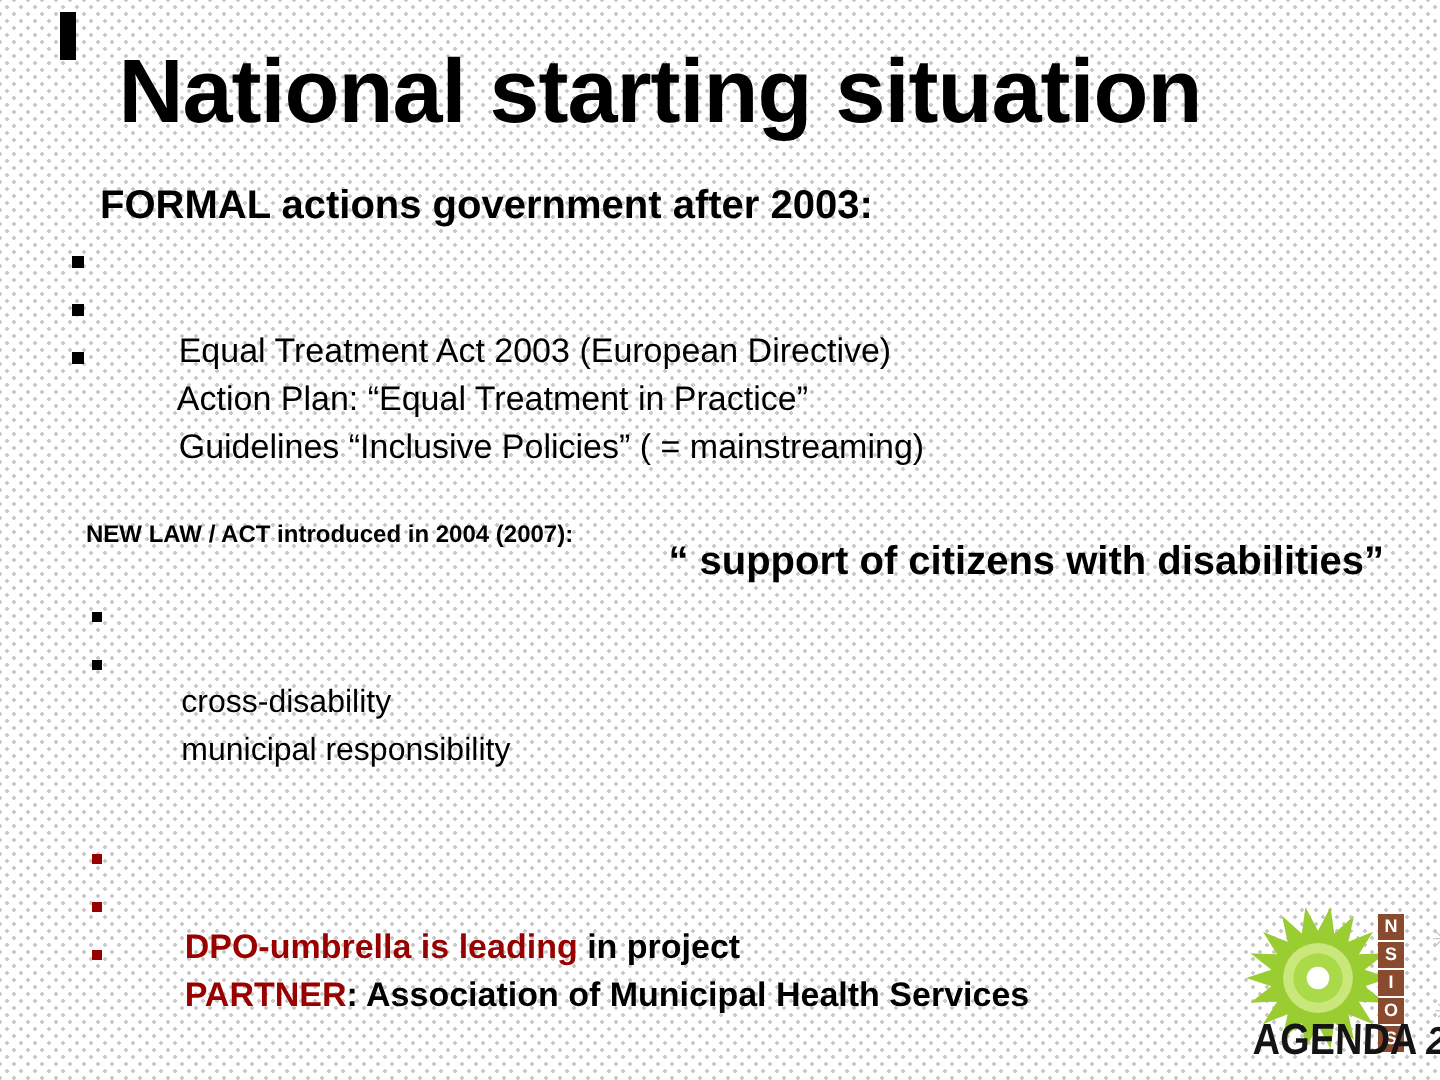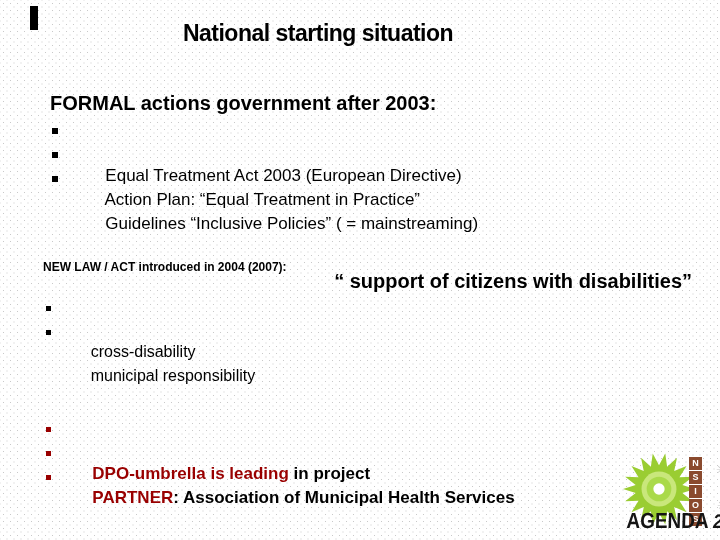--- a/index.html
+++ b/index.html
@@ -13,33 +13,33 @@
       radial-gradient(circle, #c9c9c9 0.9px, rgba(0,0,0,0) 1px);
     background-size:7px 7px;
     background-position:0 0, 3.5px 3.5px;
     font-family:"Liberation Sans", sans-serif;
     color:#000;
   }
   .corner-bar{
     position:absolute;left:30px;top:6px;width:8px;height:24px;background:#000;
   }
   .title{
-    position:absolute;left:0;top:20px;width:636px;
-    text-align:center;font-size:23px;font-weight:700;letter-spacing:-0.5px;
+    position:absolute;left:12px;top:20px;width:636px;
+    text-align:center;font-size:45px;font-weight:700;letter-spacing:-0.5px;
     white-space:pre;
   }
   .h-block{position:absolute;font-weight:700;white-space:pre-wrap;}
   .formal-heading{left:50px;top:92px;font-size:20px;}
   .newlaw-heading{left:43px;top:241px;font-size:12px;margin-top:19px;}
   .newlaw-quote{left:0;top:270px;width:692px;text-align:right;font-size:20px;}
   .informal-heading{left:43px;top:360px;font-size:20px;}
   .informal-quote{left:0;top:389px;width:692px;text-align:right;font-size:20px;}
   ul.blist{list-style:none;margin:0;padding:0;position:absolute;}
   ul.blist li{position:relative;white-space:pre;}
-  .formal-list{left:52px;top:121px;font-size:17px;}
+  .formal-list{left:36px;top:121px;font-size:17px;}
   .formal-list li{height:24px;line-height:22px;padding-left:25px;}
   .formal-list .sq{width:6px;height:6px;top:7px;}
   .mid-list{left:46px;top:299px;font-size:16px;}
   .mid-list li{height:24px;line-height:21px;padding-left:18px;}
   .mid-list .sq{width:5px;height:5px;top:7px;}
   .red-list{left:46px;top:419px;font-size:17px;font-weight:700;}
   .red-list li{height:24px;line-height:22px;padding-left:18px;}
   .red-list .sq{width:5px;height:5px;top:8px;}
   .sq{position:absolute;left:0;background:#000;display:inline-block;}
   .red-list .sq{background:#990000;}

